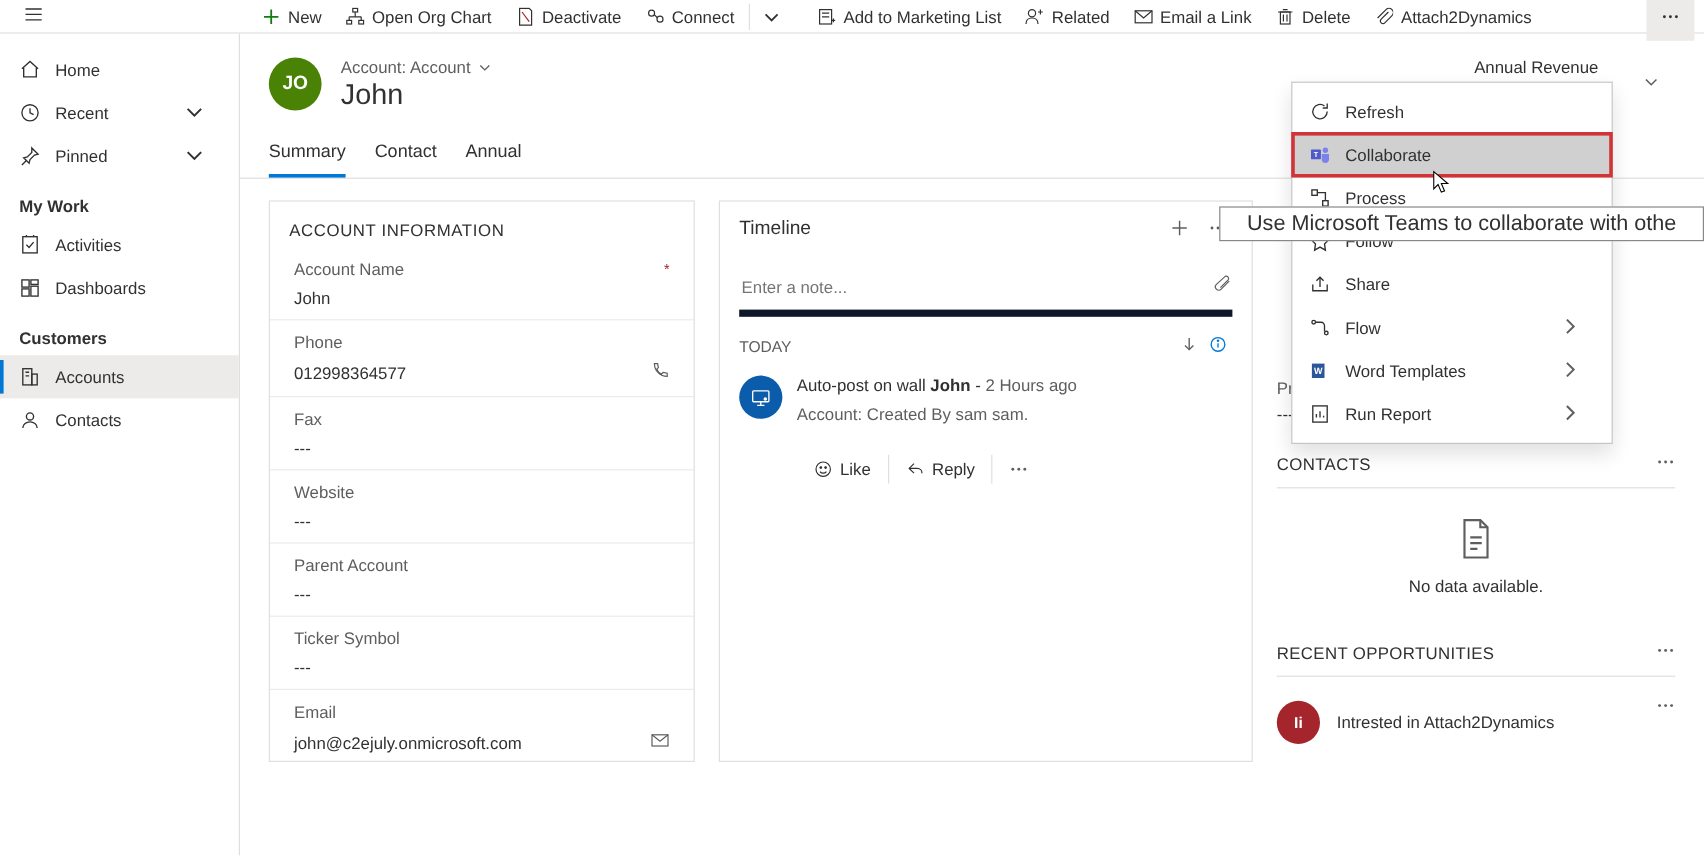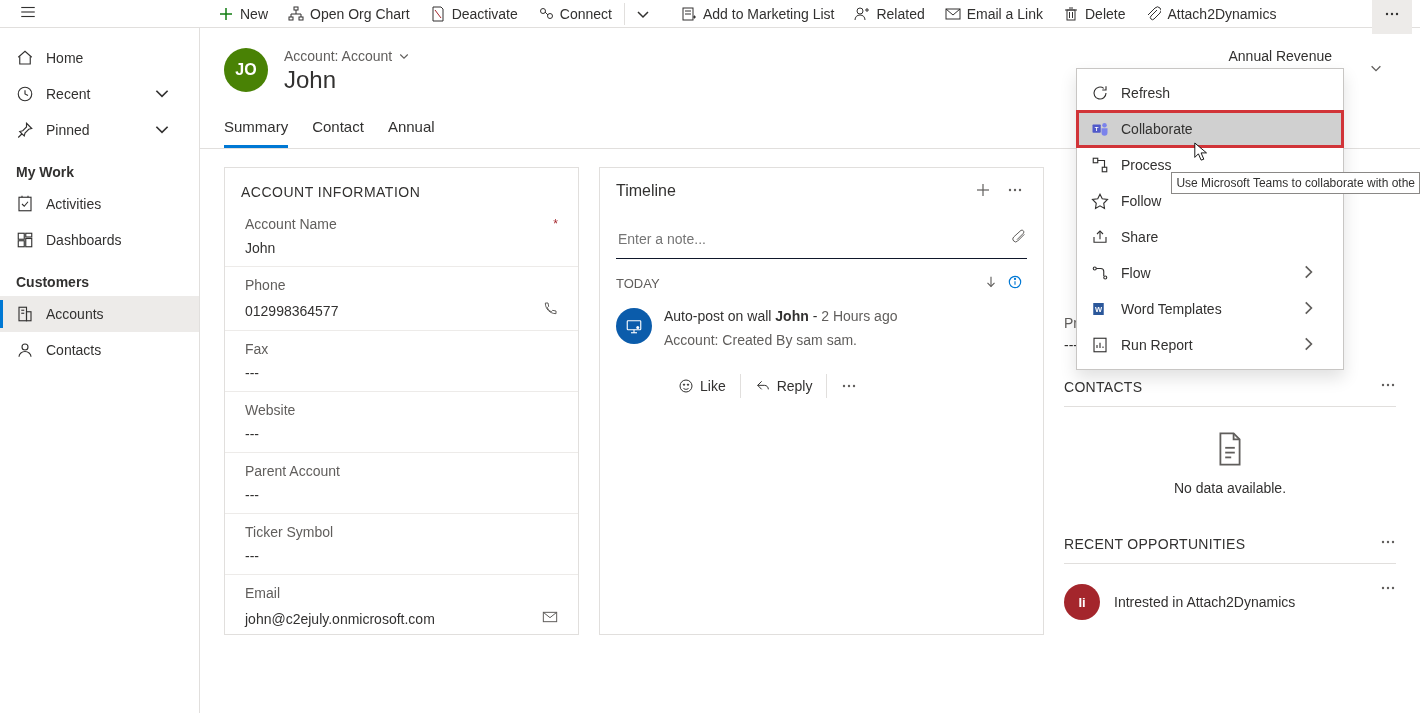--- a/index.html
+++ b/index.html
@@ -52,21 +52,21 @@
   .field-label { color:#605e5c; font-size:14px; display:flex; align-items:center;}
   .field-label .req { color:#a4262c; margin-left:auto; font-size:12px;}
   .field-val { margin-top:8px; color:#323130; font-size:14px; display:flex; align-items:center; justify-content:space-between;}
   .field-val .right-ic { color:#605e5c; }
   .col1 .card-title { text-transform:uppercase; font-size:14px; letter-spacing:.5px; }
   
   .timeline-head { display:flex; align-items:flex-start; padding:14px 12px 8px 16px; }
   .timeline-head .title { font-size:16px; }
   .timeline-head .spacer { flex:1; }
   .timeline-head .act { width:32px; text-align:center; color:#605e5c; cursor:pointer; font-size:18px;}
-  .note-input { margin:8px 16px 0 16px; border-bottom:1px solid #0f172a; display:flex; align-items:center; padding:10px 0;}
+  .note-input { margin:8px 16px 0 16px; border-bottom:6px solid #0f172a; display:flex; align-items:center; padding:10px 0;}
   .note-input input { flex:1; border:none; outline:none; font-size:14px; color:#605e5c; background:transparent;}
   .note-input .attach { color:#605e5c; cursor:pointer; }
   .today-row { display:flex; align-items:center; padding:16px 16px 6px 16px; color:#605e5c; font-size:13px;}
   .today-row .spacer{flex:1;}
   .today-row .ic{ width:24px; text-align:center; cursor:pointer;}
   .post { display:flex; padding:10px 16px 12px 16px; gap:12px;}
   .post-avatar { width:36px; height:36px; border-radius:50%; background:#0b5cab; display:flex; align-items:center; justify-content:center; color:#fff; flex-shrink:0;}
   .post-avatar svg{width:18px;height:18px;}
   .post-text .line1 { color:#323130; }
   .post-text .bold { font-weight:600; }
@@ -88,21 +88,21 @@
   .opp-avatar{ width:36px; height:36px; border-radius:50%; background:#a4262c; color:#fff; display:flex; align-items:center; justify-content:center; font-weight:600; font-size:13px;}
   .opp-item .dots{ margin-left:auto; color:#605e5c; cursor:pointer; align-self:flex-start; margin-top:-4px;}
   
   .overflow-menu { position:absolute; top:40px; right:76px; width:268px; background:#fff; border:1px solid #c8c6c4; box-shadow:0 8px 16px rgba(0,0,0,.12); z-index:50; padding:6px 0;}
   .om-item { display:flex; align-items:center; height:36px; padding:0 14px; cursor:pointer;}
   .om-item.highlight{ background:#d0d0d0; outline:3px solid #d13438; outline-offset:-2px;}
   .om-item svg{ width:18px; height:18px; margin-right:12px;}
   .om-item .chev{ margin-left:auto; color:#605e5c;}
   .cursor { position:absolute; left:116px; top:30px; pointer-events:none;}
   .cursor svg{width:18px;height:22px;}
-  .tooltip { position:absolute; top:144px; right:0; background:#fff; border:1px solid #8a8886; font-size:12px; padding:3px 4px; white-space:nowrap; z-index:60;}
+  .tooltip { position:absolute; top:144px; right:0; background:#fff; border:1px solid #8a8886; font-size:18px; padding:3px 22px; white-space:nowrap; z-index:60;}
 </style>
 </head>
 <body>
 
 <div class="app">
 
   <div class="cmdbar">
     <div class="hamburger">
       <svg viewBox="0 0 24 24" width="18" height="18" fill="none" stroke="#323130" stroke-width="1.5">
           <line x1="3" y1="6" x2="21" y2="6"></line>

